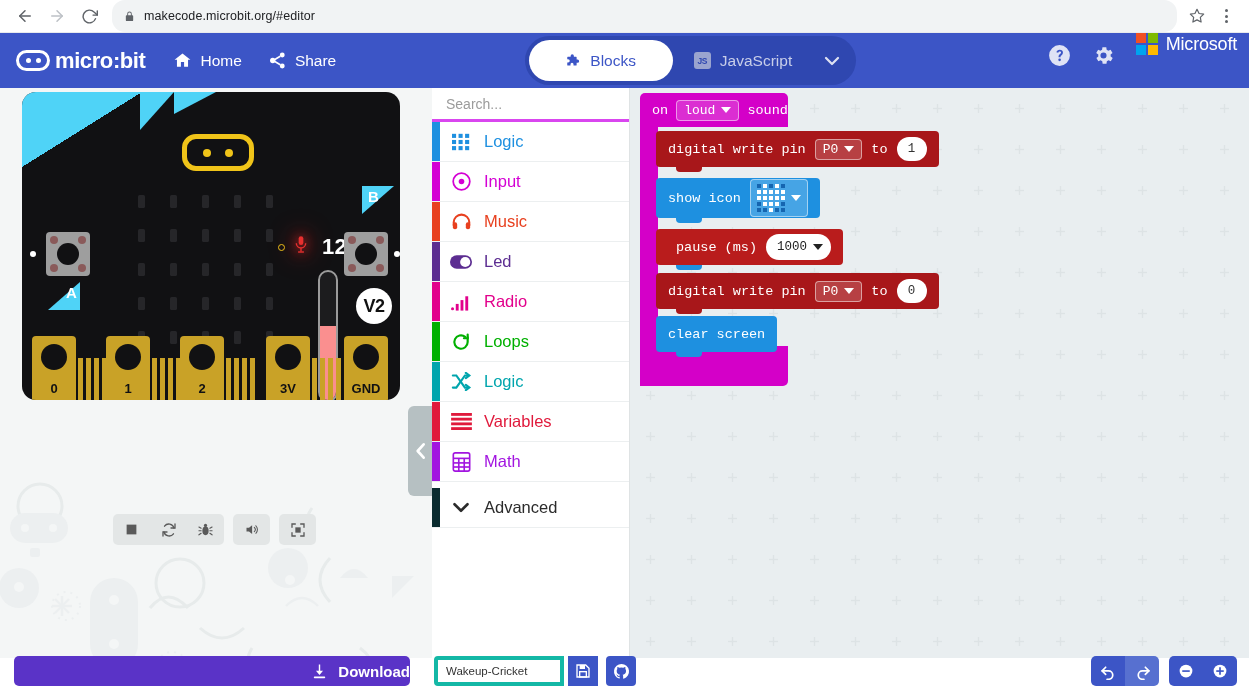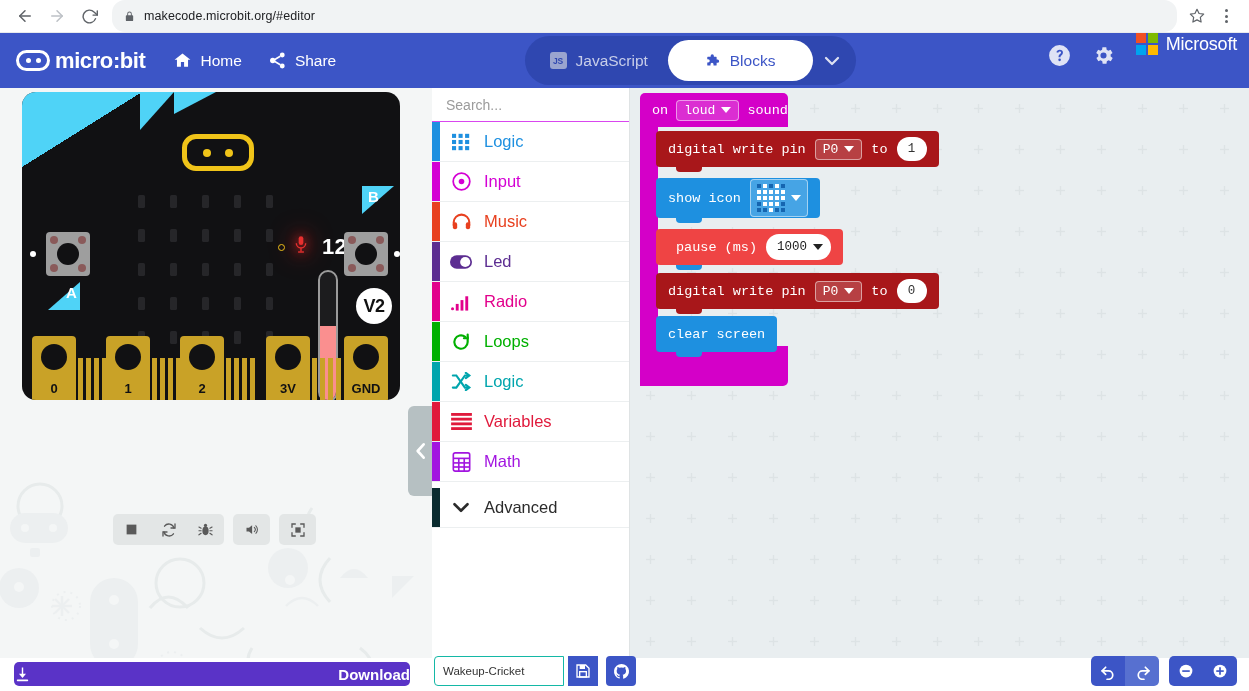--- a/index.html
+++ b/index.html
@@ -146,21 +146,21 @@
   #collapse-handle{
     position:absolute; left:408px; top:318px; width:25px; height:90px;
     background:#b6c0c2; border-radius:6px 0 0 6px;
     display:flex;align-items:center;justify-content:center;color:#fff;cursor:pointer;
   }
 
   
   #toolbox{ position:absolute; left:432px; top:0; width:198px; height:603px; background:#fff;
     border-right:1px solid #dfe3e4; }
   #search-row{ height:34px; display:flex; align-items:center; padding:0 12px 0 14px;
-    border-bottom:1px solid #d946ef; }
+    border-bottom:3px solid #d946ef; }
   #search-input{ flex:1; border:0; outline:0; font-size:14px; color:#5a5a5a;
     font-family:"Liberation Sans", sans-serif; background:transparent;}
   #search-input::placeholder{ color:#9b9b9b; }
   .cat{
     position:relative; height:40px; display:flex; align-items:center; gap:12px;
     padding-left:18px; border-bottom:1px solid #eceff0; cursor:pointer; background:#fff;
   }
   .cat .stripe{ position:absolute; left:0; top:0; bottom:0; width:8px; }
   .cat .cicon{ width:22px;height:22px;display:flex;align-items:center;justify-content:center;}
   .cat .clabel{ font-size:16.5px; }
@@ -209,27 +209,27 @@
     display:grid; grid-template-columns:repeat(5,4px); grid-template-rows:repeat(5,4px);
     gap:2px;
   }
   .ledgrid i{ display:block; width:4px;height:4px; background:#1565b0; }
   .ledgrid i.on{ background:#fff; }
 
   
   #bottom-bar{ position:absolute; left:0; bottom:0; width:1249px; height:33px; background:#fff;
     display:flex; align-items:center; }
   #download-btn{
-    position:absolute; left:14px; bottom:5px; width:396px; height:24px; background:#5a33c7;
-    border-radius:5px; color:#fff; display:flex; align-items:center; justify-content:space-between; gap:10px;
+    position:absolute; left:14px; bottom:5px; width:396px; height:30px; background:#5a33c7;
+    border-radius:5px; color:#fff; display:flex; align-items:center; justify-content:flex-end; gap:10px;
     font-size:15px; font-weight:bold; cursor:pointer;
   }
   #project-name{
     position:absolute; left:434px; bottom:5px; width:130px; height:30px;
-    border:1px solid #14b8a6; border-radius:4px 0 0 4px; padding:0 8px;
+    border:4px solid #14b8a6; border-radius:4px 0 0 4px; padding:0 8px;
     font-size:11.5px; color:#333; font-family:"Liberation Sans", sans-serif; outline:none;
   }
   .sq-btn{ position:absolute; bottom:5px; width:30px;height:30px; background:#3c55c6; color:#fff;
     display:flex;align-items:center;justify-content:center; cursor:pointer;}
   #save-btn{ left:568px; border-radius:0; }
   #github-btn{ left:606px; border-radius:4px;}
   .br-group{ position:absolute; bottom:5px; height:30px; border-radius:5px; overflow:hidden; display:flex;}
   #undo-redo{ right:90px; }
   #zoom-group{ right:12px; }
   .br-btn{ width:34px;height:30px;background:#3c55c6;color:#fff;display:flex;align-items:center;
@@ -303,29 +303,29 @@
           <circle cx="18" cy="19" r="3.1"></circle>
           <circle cx="6" cy="12" r="3.4"></circle>
           <line x1="8.6" y1="10.7" x2="15.5" y2="6.6" stroke="#fff" stroke-width="2"></line>
           <line x1="8.6" y1="13.3" x2="15.5" y2="17.4" stroke="#fff" stroke-width="2"></line>
         </svg>
     </span>
     <span>Share</span>
   </div>
 
   <div class="mode-switch">
+    <div class="mode-tab active">
+      <svg width="15" height="17" viewBox="0 0 24 24" fill="#3c55c6">
+          <path d="M10 2a2.6 2.6 0 0 1 2.6 2.6V6H16a1 1 0 0 1 1 1v3.4h1.4a2.6 2.6 0 1 1 0 5.2H17V19a1 1 0 0 1-1 1h-4v-2.2a2.4 2.4 0 1 0-4.8 0V20H3a1 1 0 0 1-1-1v-4h1.4a2.6 2.6 0 0 0 0-5.2H2V7a1 1 0 0 1 1-1h4.4V4.6A2.6 2.6 0 0 1 10 2z"></path>
+        </svg>
+      <span>Blocks</span>
+    </div>
     <div class="mode-tab inactive">
       <span class="js-badge">JS</span>
       <span>JavaScript</span>
-    </div>
-    <div class="mode-tab active">
-      <svg width="15" height="17" viewBox="0 0 24 24" fill="#3c55c6">
-          <path d="M10 2a2.6 2.6 0 0 1 2.6 2.6V6H16a1 1 0 0 1 1 1v3.4h1.4a2.6 2.6 0 1 1 0 5.2H17V19a1 1 0 0 1-1 1h-4v-2.2a2.4 2.4 0 1 0-4.8 0V20H3a1 1 0 0 1-1-1v-4h1.4a2.6 2.6 0 0 0 0-5.2H2V7a1 1 0 0 1 1-1h4.4V4.6A2.6 2.6 0 0 1 10 2z"></path>
-        </svg>
-      <span>Blocks</span>
     </div>
     <div class="mode-caret">
       <svg width="18" height="12" viewBox="0 0 24 16" fill="none" stroke="currentColor" stroke-width="3" stroke-linecap="round" stroke-linejoin="round">
           <polyline points="4 4 12 12 20 4"></polyline>
         </svg>
     </div>
   </div>
 
   <div class="hdr-right">
     <div class="hdr-icon">
@@ -791,21 +791,21 @@
             <i></i>
             <i></i>
             <i class="on"></i>
             <i></i>
             <i></i>
           </span>
         <span class="caret-dn"></span>
       </span>
     </div>
 
-    <div class="blk stmt" style="top:141px;background:#ef4444;padding-left:20px;">
+    <div class="blk stmt" style="top:141px;background:#b91c1c;padding-left:20px;">
       <span class="notch" style="top:36px;background:#1e90e0"></span>
       <span>pause (ms)</span>
       <span class="pill white-drop">
         <span>1000</span>
         <span class="caret-dn" style="color:#222"></span>
       </span>
     </div>
 
     <div class="blk stmt" style="top:185px;background:#a8171a;">
       <span class="notch" style="top:36px;background:#a8171a"></span>

